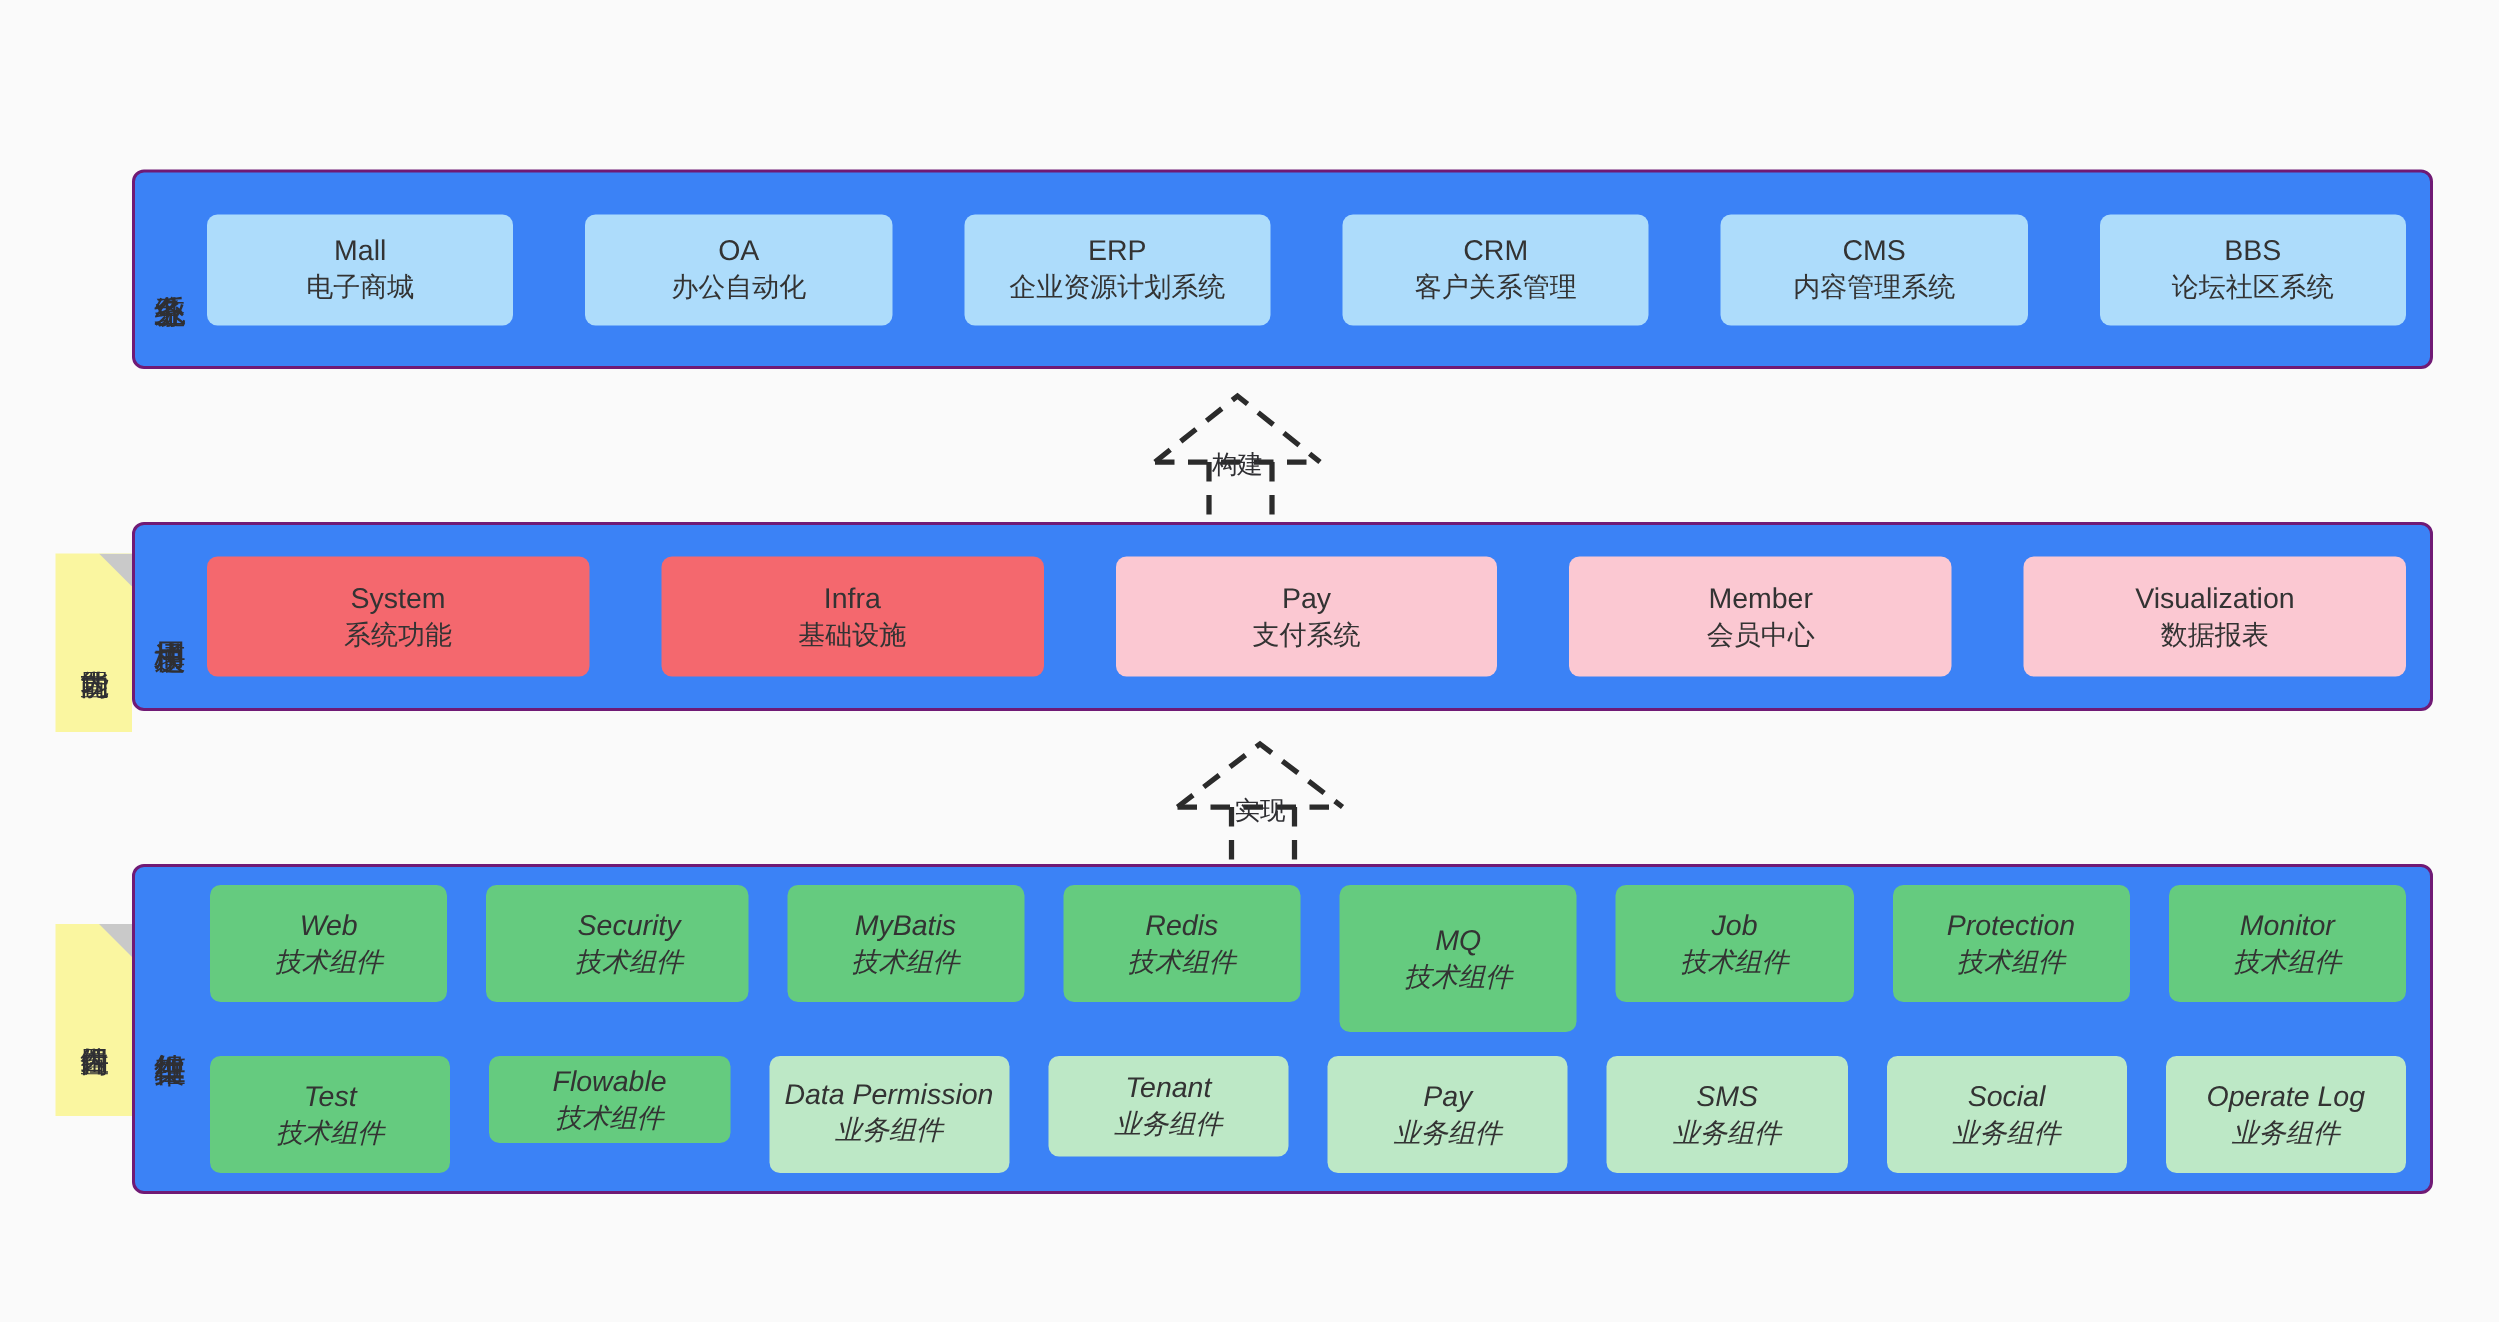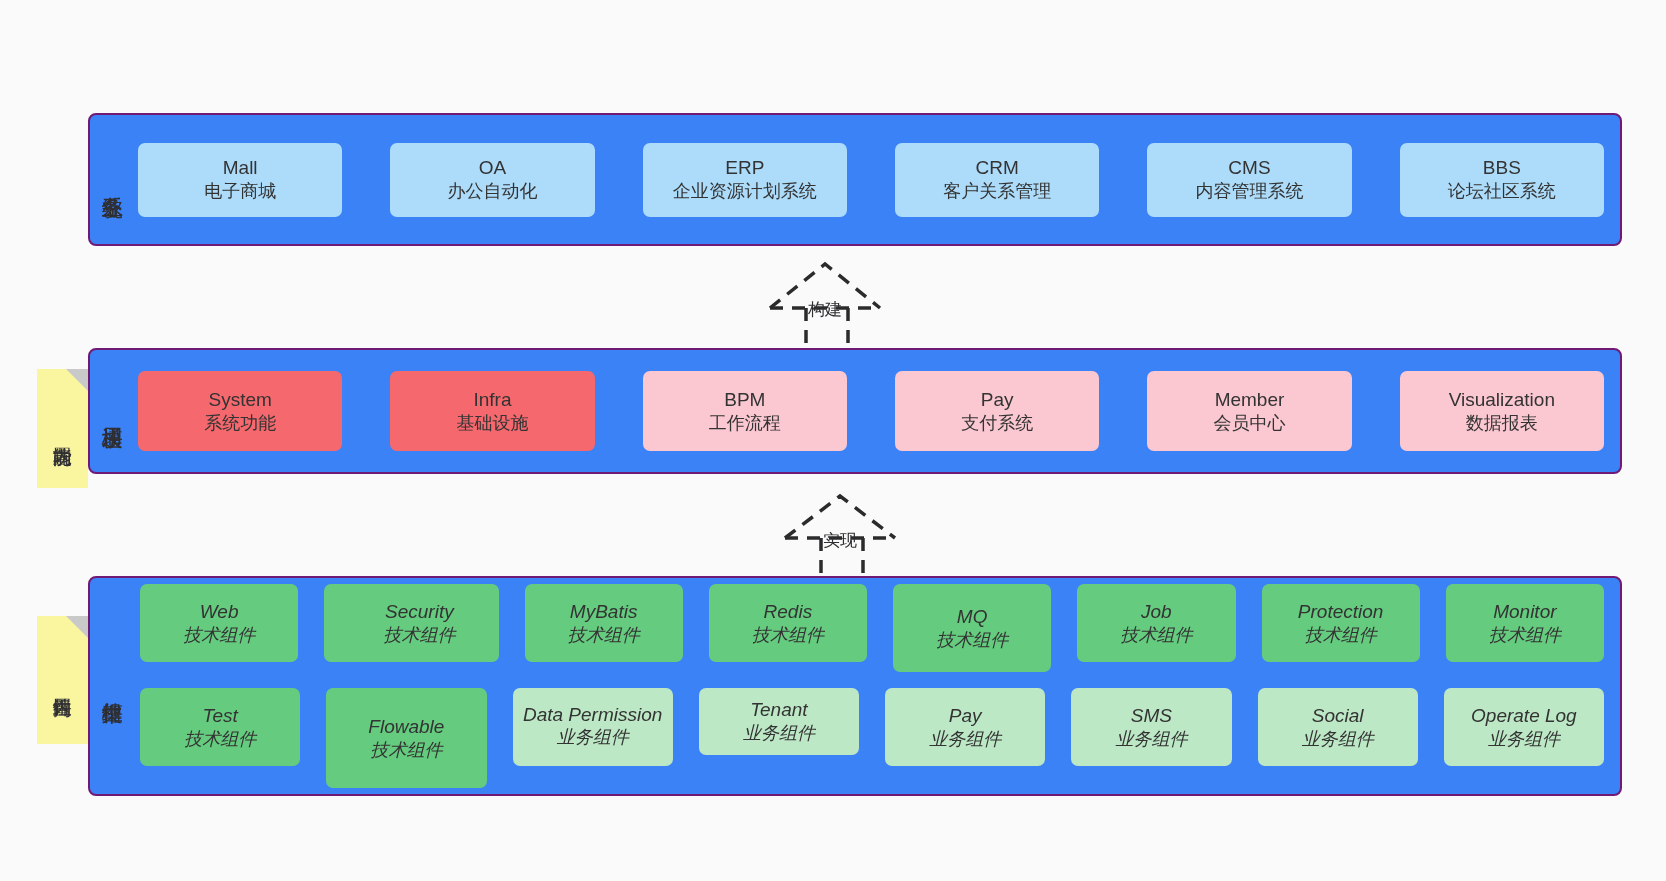--- a/index.html
+++ b/index.html
@@ -188,24 +188,20 @@
     <div class="layer-boxes">
       <div class="card red" style="flex:1 1 0; height:80px;">
         <span class="en">System</span>
         <span class="cn">系统功能</span>
       </div>
       <div class="card red" style="flex:1 1 0; height:80px;">
         <span class="en">Infra</span>
         <span class="cn">基础设施</span>
       </div>
       <div class="card pink" style="flex:1 1 0; height:80px;">
-        <span class="en">BPM</span>
-        <span class="cn">工作流程</span>
-      </div>
-      <div class="card pink" style="flex:1 1 0; height:80px;">
         <span class="en">Pay</span>
         <span class="cn">支付系统</span>
       </div>
       <div class="card pink" style="flex:1 1 0; height:80px;">
         <span class="en">Member</span>
         <span class="cn">会员中心</span>
       </div>
       <div class="card pink" style="flex:1 1 0; height:80px;">
         <span class="en">Visualization</span>
         <span class="cn">数据报表</span>
@@ -242,21 +238,21 @@
           <span class="cn">技术组件</span>
         </div>
         <div class="card green" style="flex:1 1 0; height:78px;">
           <span class="en">MyBatis</span>
           <span class="cn">技术组件</span>
         </div>
         <div class="card green" style="flex:1 1 0; height:78px;">
           <span class="en">Redis</span>
           <span class="cn">技术组件</span>
         </div>
-        <div class="card green" style="flex:1 1 0; height:88px;">
+        <div class="card green" style="flex:1 1 0; height:98px;">
           <span class="en">MQ</span>
           <span class="cn">技术组件</span>
         </div>
         <div class="card green" style="flex:1 1 0; height:78px;">
           <span class="en">Job</span>
           <span class="cn">技术组件</span>
         </div>
         <div class="card green" style="flex:1 1 0; height:78px;">
           <span class="en">Protection</span>
           <span class="cn">技术组件</span>
@@ -265,21 +261,21 @@
           <span class="en">Monitor</span>
           <span class="cn">技术组件</span>
         </div>
       </div>
 
       <div class="grid-row">
         <div class="card green" style="flex:1 1 0; height:78px;align-items:center;">
           <span class="en">Test</span>
           <span class="cn">技术组件</span>
         </div>
-        <div class="card green" style="flex:1 1 0; height:100px;">
+        <div class="card green" style="flex:1 1 0; height:58px;">
           <span class="en">Flowable</span>
           <span class="cn">技术组件</span>
         </div>
         <div class="card mint" style="flex:1 1 0; height:78px;">
           <span class="en" style="line-height:1.15;">Data Permission</span>
           <span class="cn">业务组件</span>
         </div>
         <div class="card mint" style="flex:1 1 0; height:67px;">
           <span class="en">Tenant</span>
           <span class="cn">业务组件</span>

